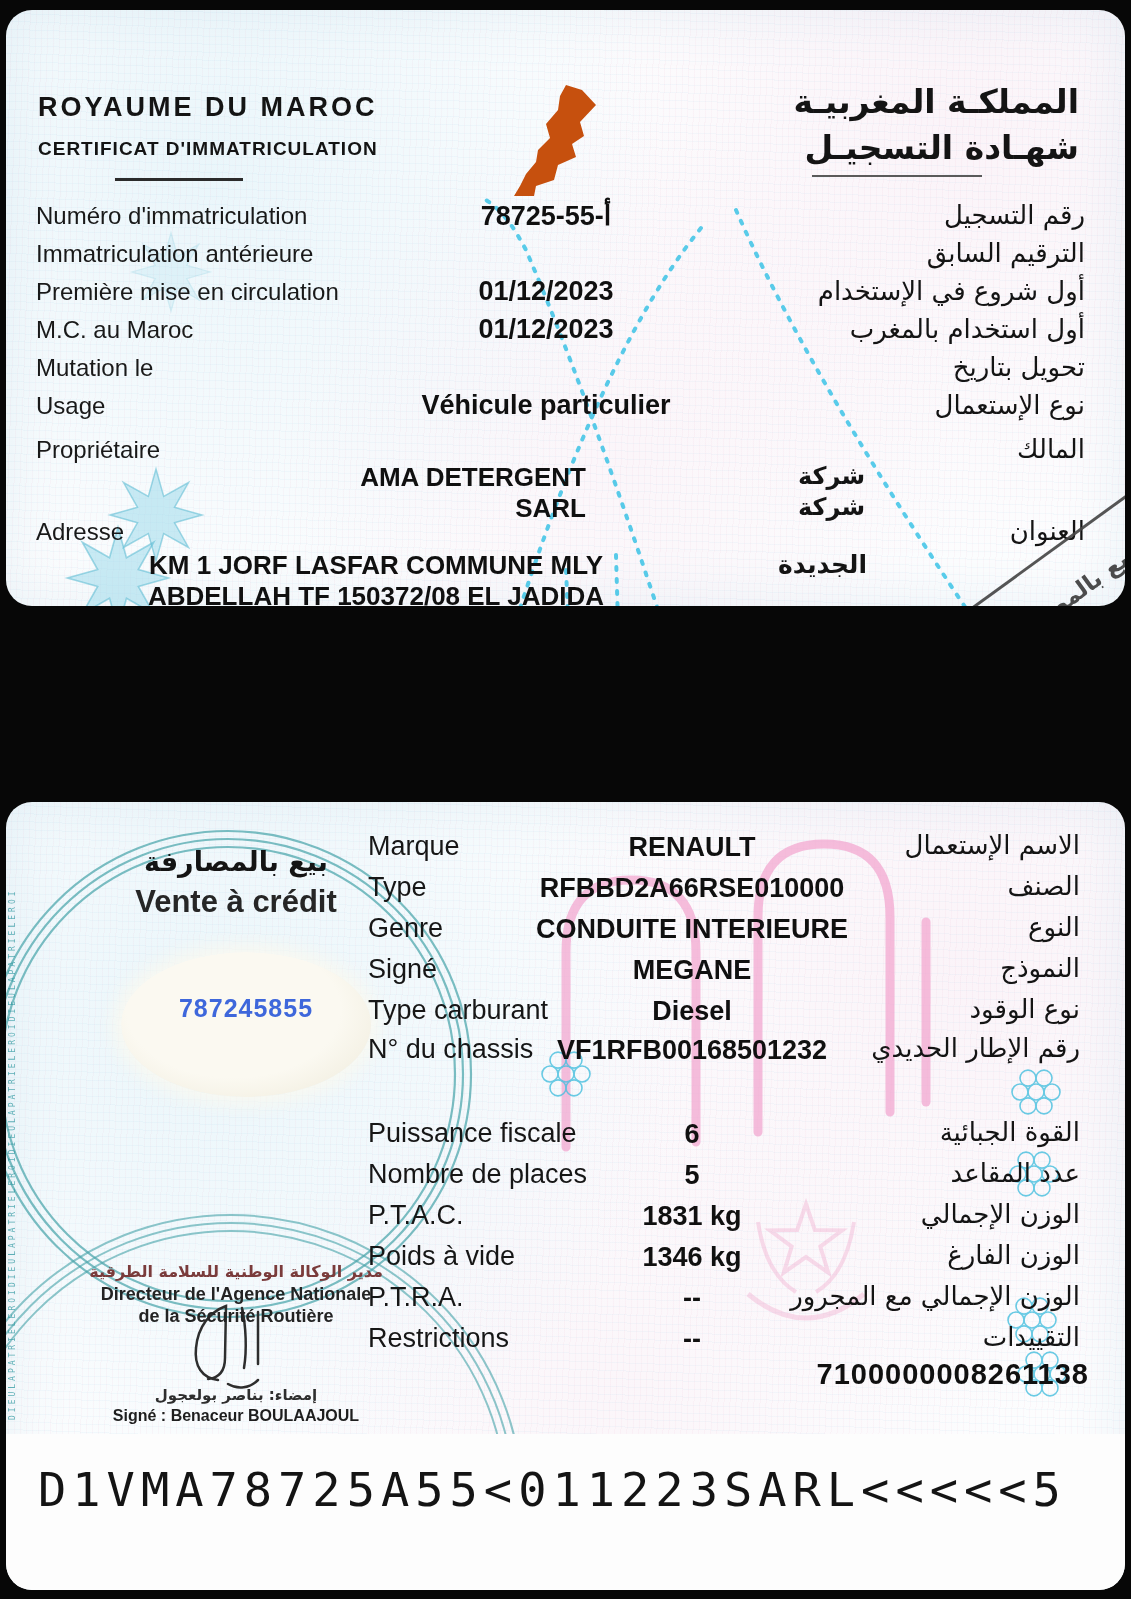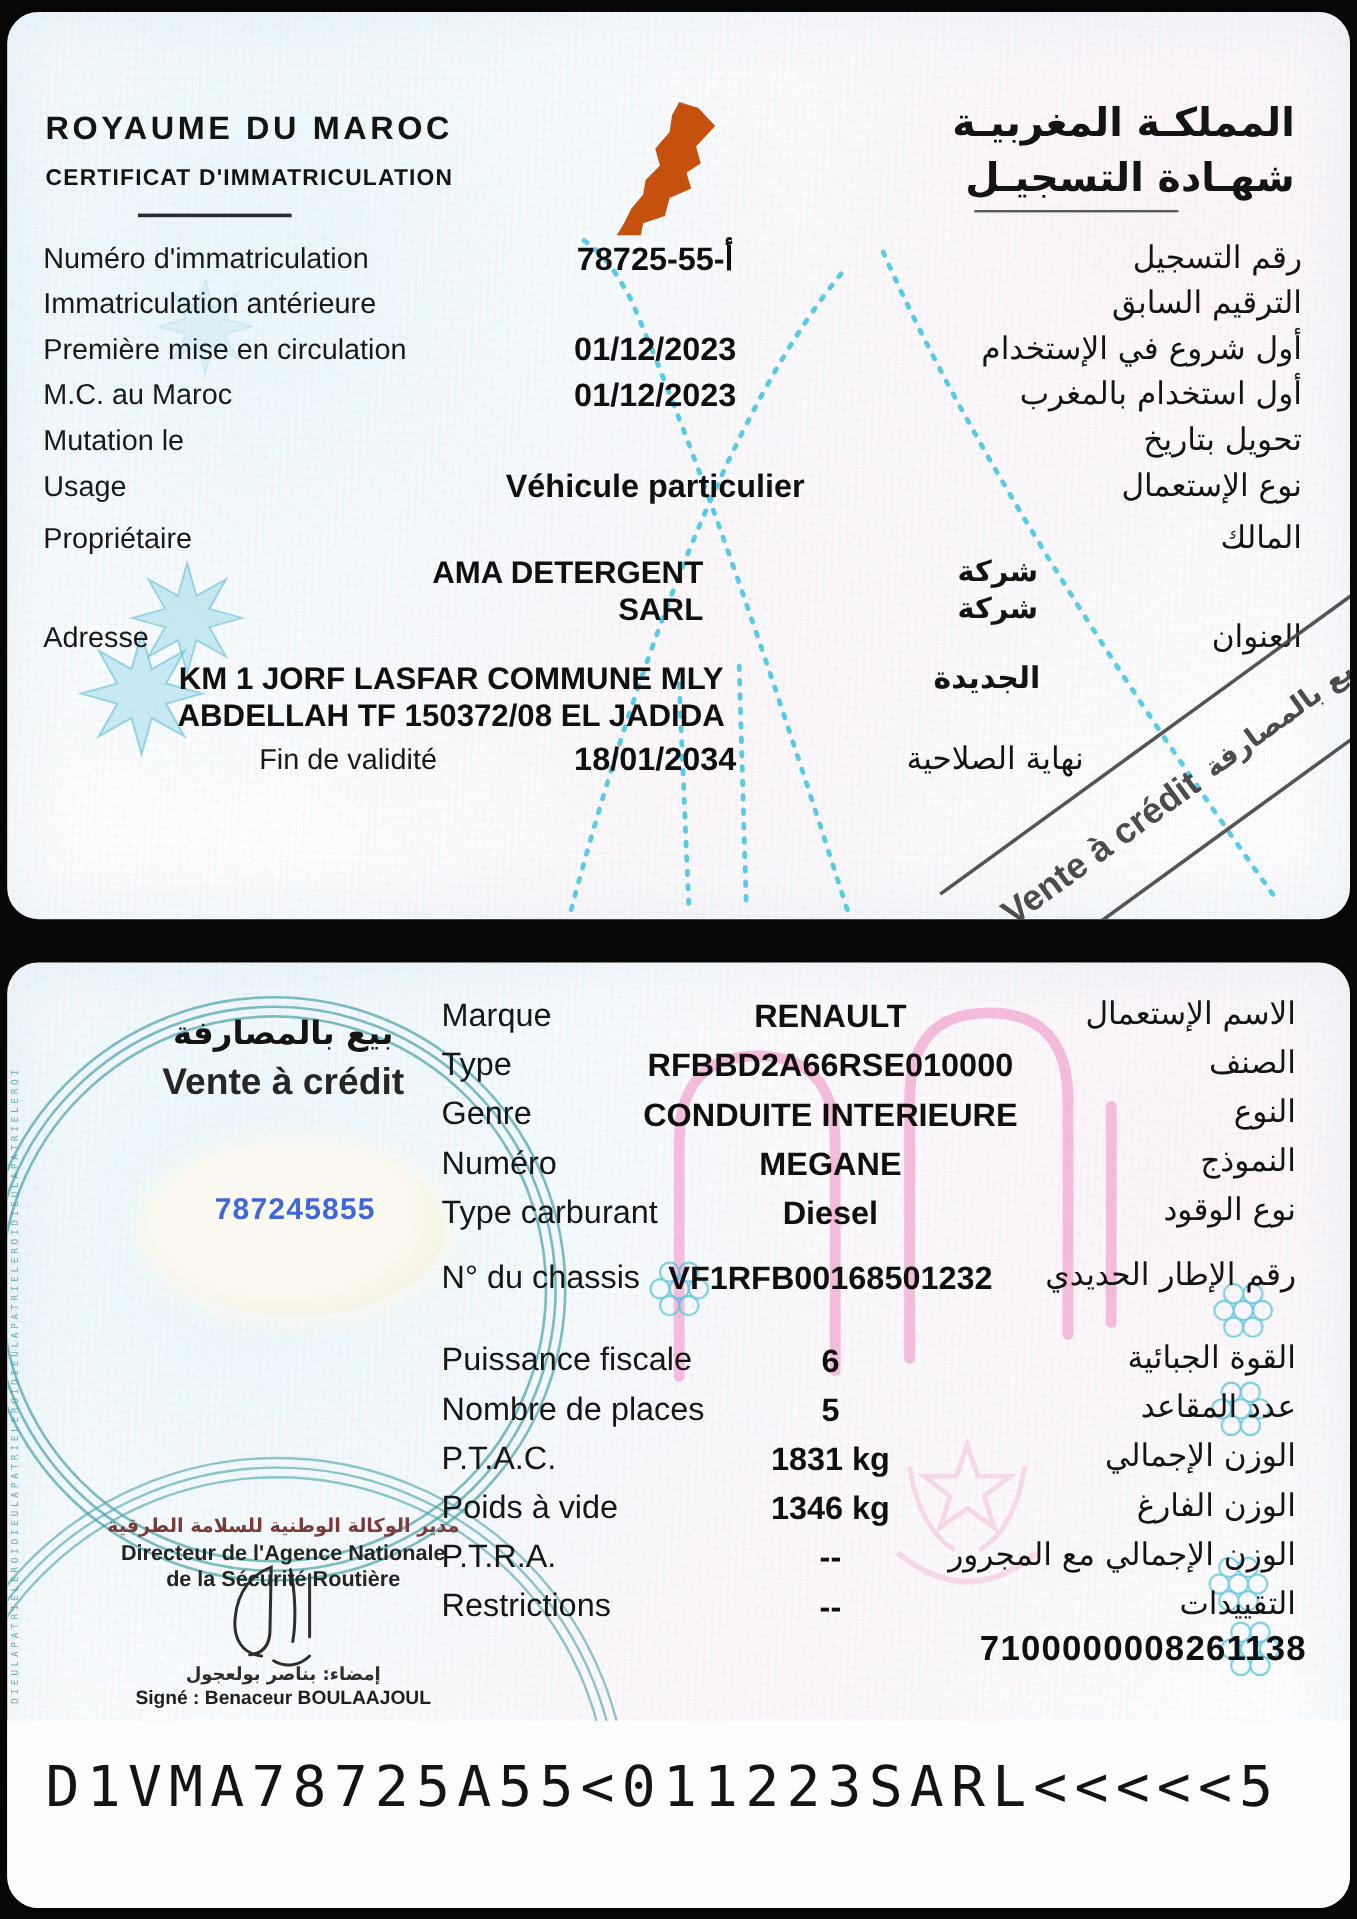--- a/index.html
+++ b/index.html
@@ -17,21 +17,21 @@
   }
   .card::before {
     content:""; position:absolute; inset:0; z-index:0;
     background:
       repeating-linear-gradient(92deg, rgba(225,120,160,.05) 0 1px, transparent 1px 6px),
       repeating-linear-gradient(2deg, rgba(110,180,220,.06) 0 1px, transparent 1px 8px),
       radial-gradient(circle at 18% 28%, rgba(130,205,230,.15), transparent 45%),
       radial-gradient(circle at 85% 22%, rgba(240,160,200,.10), transparent 40%),
       radial-gradient(circle at 55% 75%, rgba(240,170,205,.09), transparent 45%);
   }
-  .card-front { top:10px; height:756px; }
+  .card-front { top:10px; height:596px; }
   .card-back  { top:802px; height:788px; }
   .decor { position:absolute; left:0; top:0; z-index:1; pointer-events:none; }
   .t { position:absolute; z-index:2; }
 
   
   .fr-title   { left:32px; top:82px;  font-size:27px; font-weight:bold; letter-spacing:3px; color:#141414; }
   .fr-sub     { left:32px; top:128px; font-size:19px; font-weight:bold; letter-spacing:1px; color:#141414; }
   .underline-fr { left:109px; top:168px; width:128px; height:3px; background:#2b2b2b; }
   .ar-title   { right:46px; top:72px;  font-size:33px; font-weight:bold; }
   .ar-sub     { right:46px; top:118px; font-size:33px; font-weight:bold; }
@@ -278,30 +278,30 @@
       <span class="lab">Type</span>
       <span class="val">RFBBD2A66RSE010000</span>
       <span class="arl ar">الصنف</span>
     </div>
     <div class="b-row" style="top:110px">
       <span class="lab">Genre</span>
       <span class="val">CONDUITE INTERIEURE</span>
       <span class="arl ar">النوع</span>
     </div>
     <div class="b-row" style="top:151px">
-      <span class="lab">Numéro</span>
+      <span class="lab">Signé</span>
       <span class="val">MEGANE</span>
       <span class="arl ar">النموذج</span>
     </div>
     <div class="b-row" style="top:192px">
       <span class="lab">Type carburant</span>
       <span class="val">Diesel</span>
       <span class="arl ar">نوع الوقود</span>
     </div>
-    <div class="b-row" style="top:246px">
+    <div class="b-row" style="top:231px">
       <span class="lab">N° du chassis</span>
       <span class="val">VF1RFB00168501232</span>
       <span class="arl ar">رقم الإطار الحديدي</span>
     </div>
     <div class="b-row" style="top:315px">
       <span class="lab">Puissance fiscale</span>
       <span class="val">6</span>
       <span class="arl ar">القوة الجبائية</span>
     </div>
     <div class="b-row" style="top:356px">

